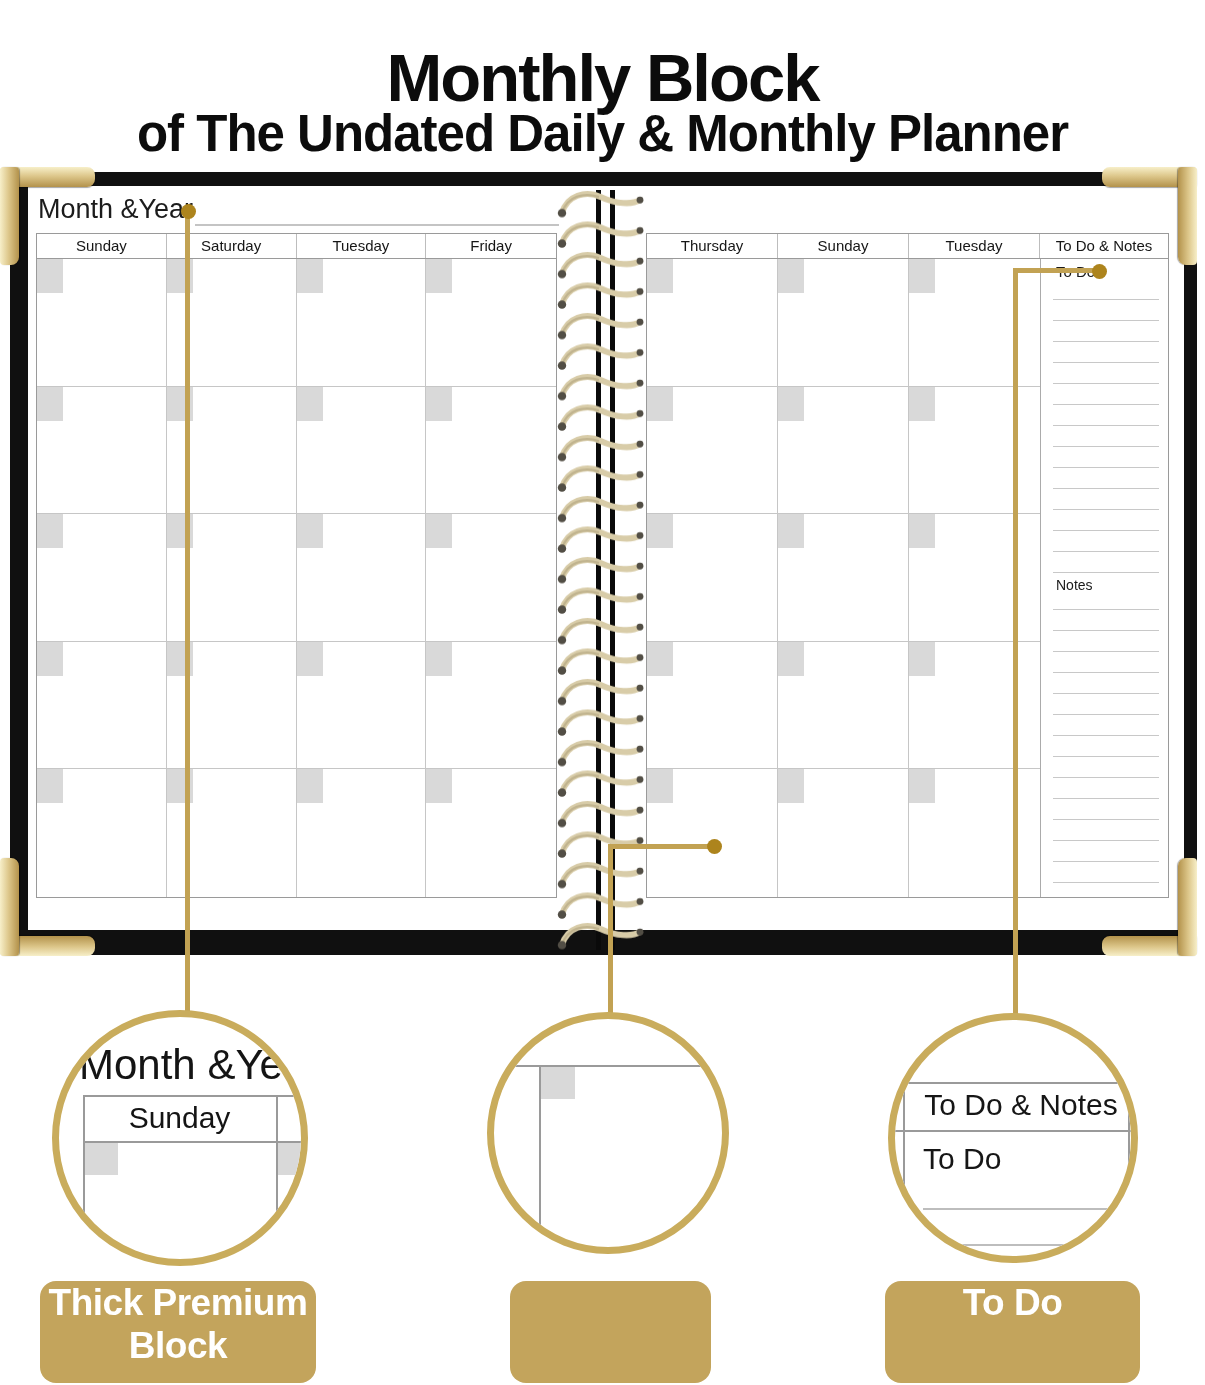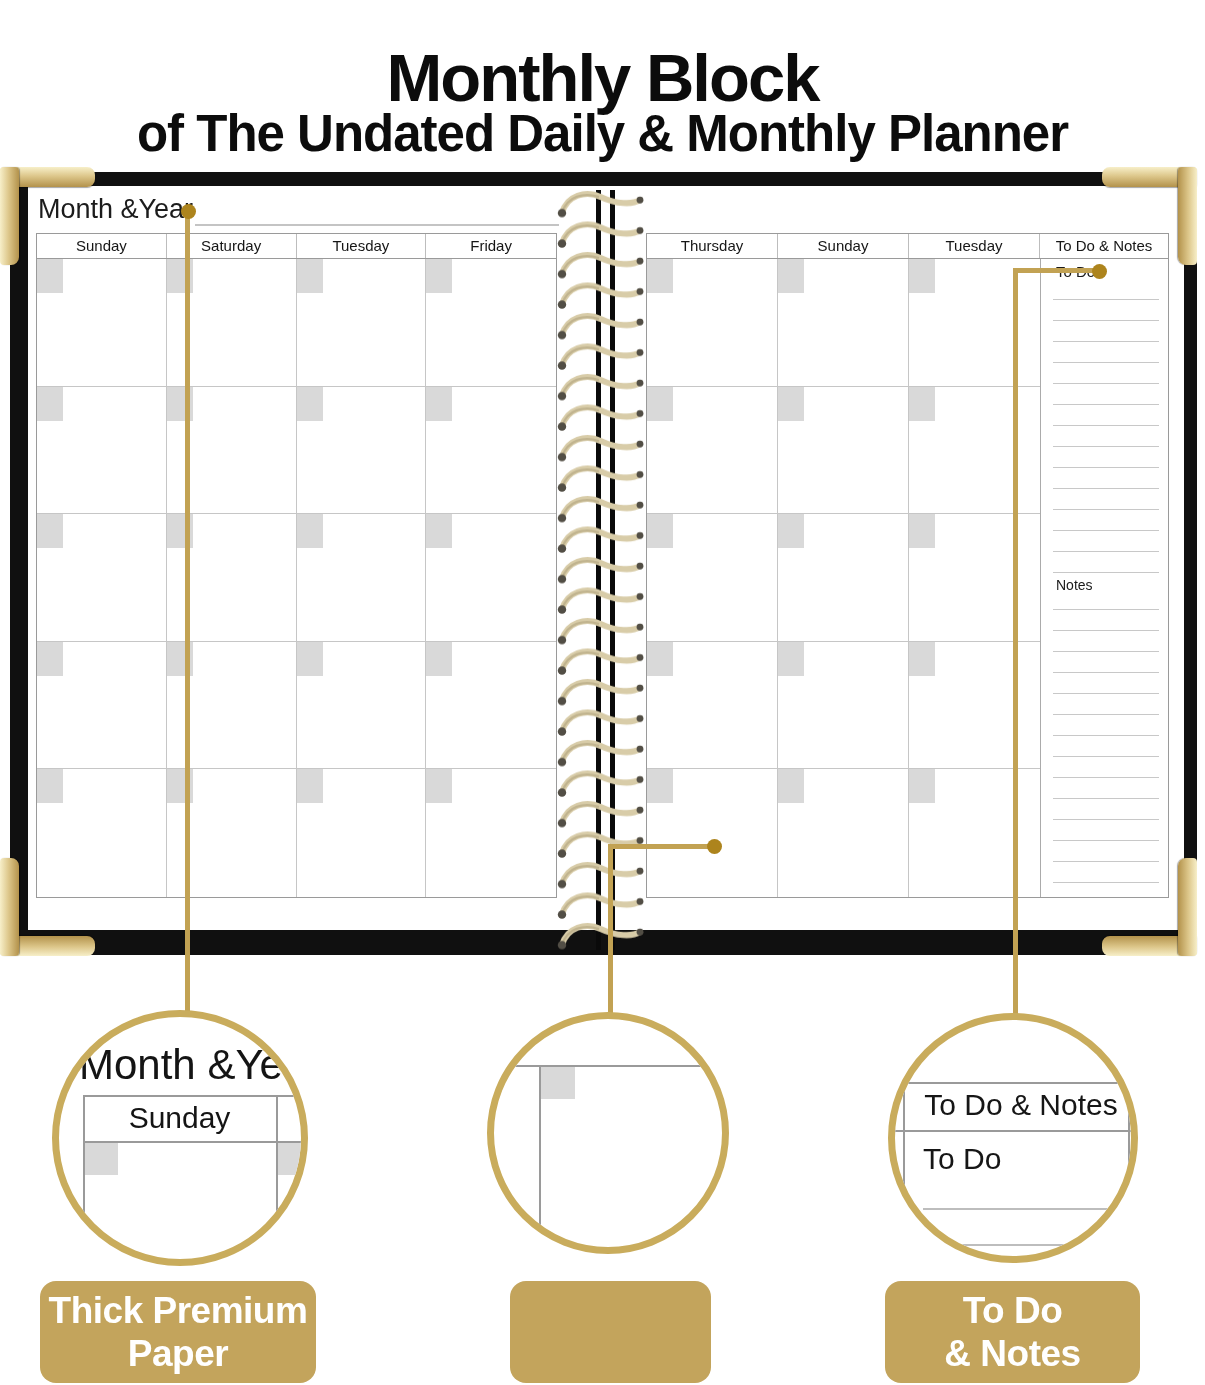--- a/index.html
+++ b/index.html
@@ -117,21 +117,21 @@
   .c3-h1{left:0;top:62px;width:250px;height:2px;}
   .c3-h2{left:0;top:110px;width:250px;height:2px;}
   .c3-header{position:absolute;left:18px;top:68px;width:216px;text-align:center;font-size:30px;color:#161616;white-space:nowrap;}
   .c3-label{position:absolute;left:28px;top:122px;font-size:30px;color:#161616;}
   .c3-r1{left:28px;top:188px;width:202px;height:1.5px;}
   .c3-r2{left:28px;top:224px;width:196px;height:1.5px;}
   
   .badge{
     position:absolute;top:1281px;height:102px;background:#c3a45c;border-radius:16px;
     color:#ffffff;font-weight:bold;text-align:center;
-    display:flex;flex-direction:column;justify-content:center;z-index:33;
+    display:flex;flex-direction:column;z-index:33;
   }
   .badge span{display:block;font-size:37px;line-height:1.17;letter-spacing:-0.5px;}
   .badge1{left:40px;width:276px;}
   .badge2{left:510px;width:201px;}
   .badge3{left:885px;width:255px;}
 </style>
 </head>
 <body>
 
 <h1 class="title">Monthly Block</h1>
@@ -272,20 +272,19 @@
   <div class="zline c3-h1"></div>
   <div class="c3-header">To Do &amp; Notes</div>
   <div class="zline c3-h2"></div>
   <div class="c3-label">To Do</div>
   <div class="zrule c3-r1"></div>
   <div class="zrule c3-r2"></div>
 </div>
 
 <div class="badge badge1">
   <span>Thick Premium</span>
-  <span>Paper</span>
+  <span>Block</span>
 </div>
 <div class="badge badge2">
 </div>
 <div class="badge badge3">
   <span>To Do</span>
-  <span>&amp; Notes</span>
 </div>
 
 </body></html>

